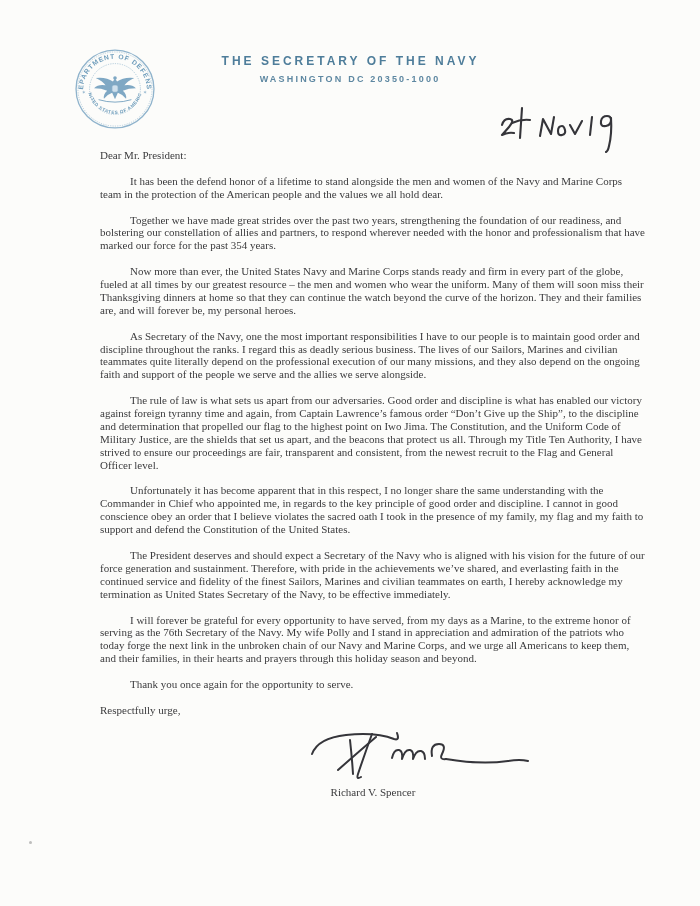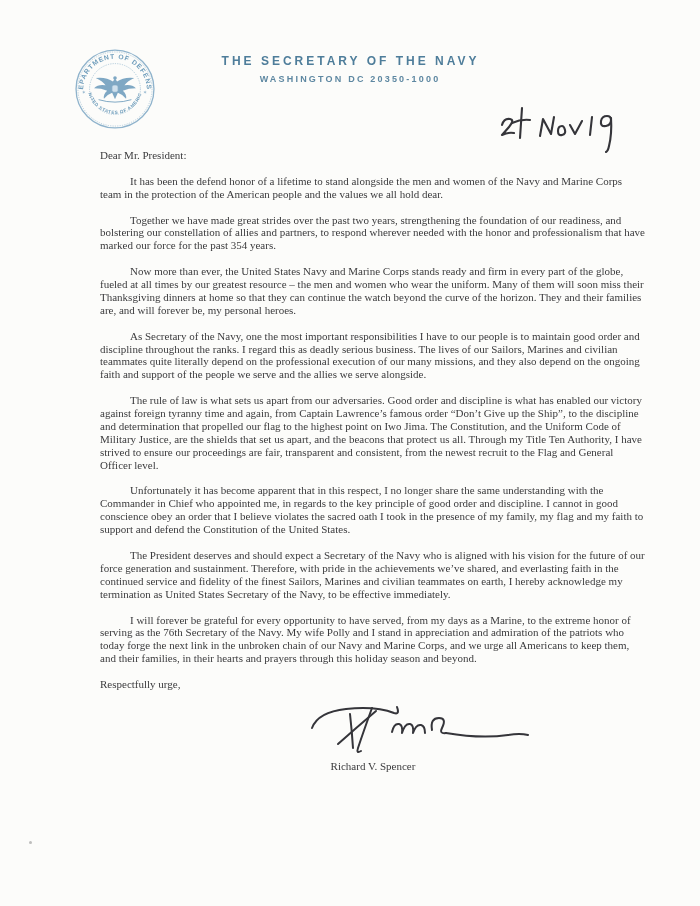--- a/index.html
+++ b/index.html
@@ -165,20 +165,21 @@
   <div class="letter-body">
     <p class="salutation">Dear Mr. President:</p>
     <p>It has been the defend honor of a lifetime to stand alongside the men and women of the Navy and Marine Corps team in the protection of the American people and the values we all hold dear.</p>
     <p>Together we have made great strides over the past two years, strengthening the foundation of our readiness, and bolstering our constellation of allies and partners, to respond wherever needed with the honor and professionalism that have marked our force for the past 354 years.</p>
     <p>Now more than ever, the United States Navy and Marine Corps stands ready and firm in every part of the globe, fueled at all times by our greatest resource – the men and women who wear the uniform. Many of them will soon miss their Thanksgiving dinners at home so that they can continue the watch beyond the curve of the horizon. They and their families are, and will forever be, my personal heroes.</p>
     <p>As Secretary of the Navy, one the most important responsibilities I have to our people is to maintain good order and discipline throughout the ranks. I regard this as deadly serious business. The lives of our Sailors, Marines and civilian teammates quite literally depend on the professional execution of our many missions, and they also depend on the ongoing faith and support of the people we serve and the allies we serve alongside.</p>
     <p>The rule of law is what sets us apart from our adversaries. Good order and discipline is what has enabled our victory against foreign tyranny time and again, from Captain Lawrence’s famous order “Don’t Give up the Ship”, to the discipline and determination that propelled our flag to the highest point on Iwo Jima. The Constitution, and the Uniform Code of Military Justice, are the shields that set us apart, and the beacons that protect us all. Through my Title Ten Authority, I have strived to ensure our proceedings are fair, transparent and consistent, from the newest recruit to the Flag and General Officer level.</p>
     <p>Unfortunately it has become apparent that in this respect, I no longer share the same understanding with the Commander in Chief who appointed me, in regards to the key principle of good order and discipline. I cannot in good conscience obey an order that I believe violates the sacred oath I took in the presence of my family, my flag and my faith to support and defend the Constitution of the United States.</p>
     <p>The President deserves and should expect a Secretary of the Navy who is aligned with his vision for the future of our force generation and sustainment. Therefore, with pride in the achievements we’ve shared, and everlasting faith in the continued service and fidelity of the finest Sailors, Marines and civilian teammates on earth, I hereby acknowledge my termination as United States Secretary of the Navy, to be effective immediately.</p>
     <p>I will forever be grateful for every opportunity to have served, from my days as a Marine, to the extreme honor of serving as the 76th Secretary of the Navy. My wife Polly and I stand in appreciation and admiration of the patriots who today forge the next link in the unbroken chain of our Navy and Marine Corps, and we urge all Americans to keep them, and their families, in their hearts and prayers through this holiday season and beyond.</p>
+    <p>Thank you once again for the opportunity to serve.</p>
 
     <div class="closing-block">
       <p class="valediction">Respectfully urge,</p>
 
       <svg class="signature-svg" width="225" height="62" viewBox="0 0 225 62" role="img" aria-label="Richard V. Spencer">
         <g class="ink" stroke-width="2">
 
           <path d="M4,30 q6,-16 34,-19 q30,-3 48,4 q6,2 3,-6"></path>
 
           <path d="M42,16 q2,18 3,34"></path>

